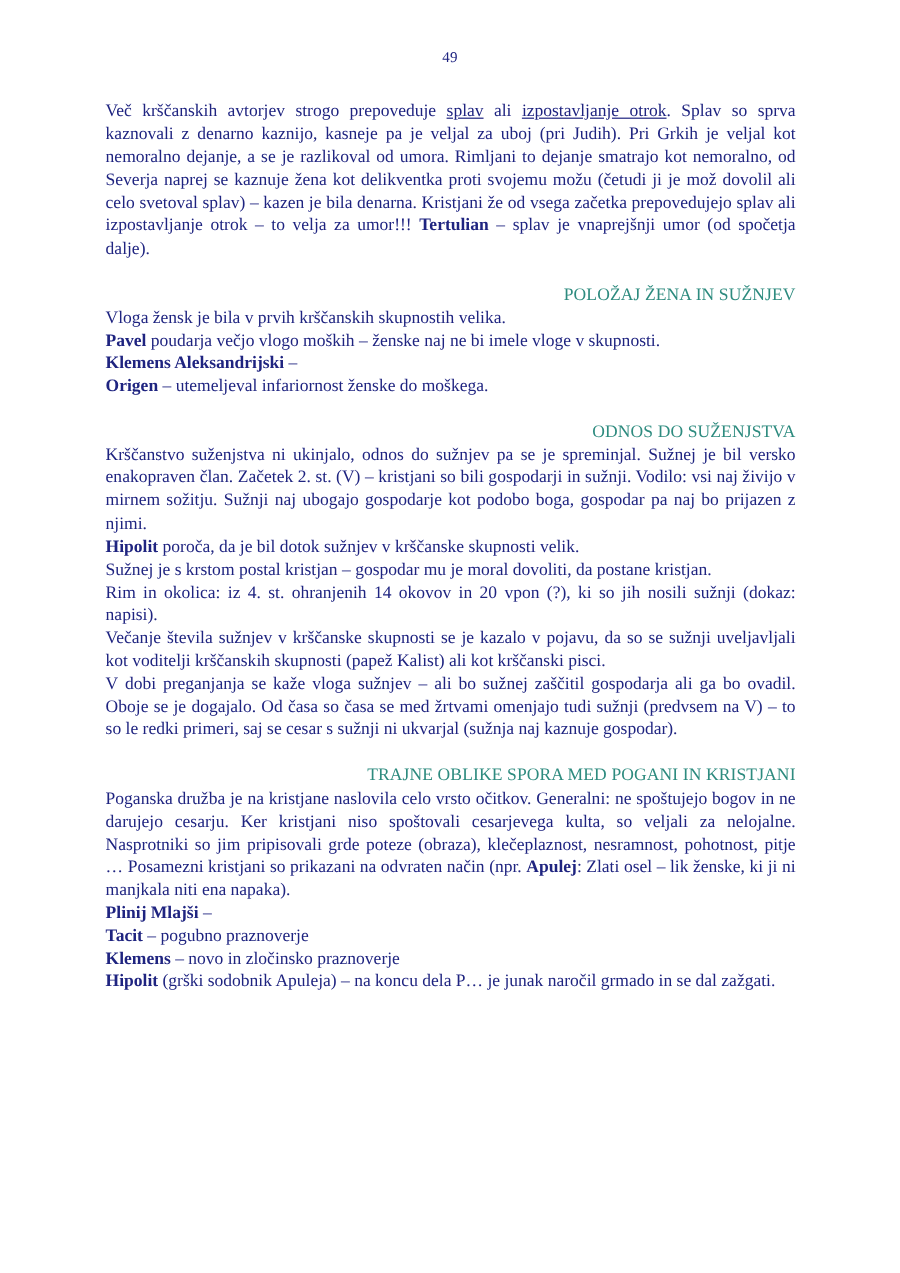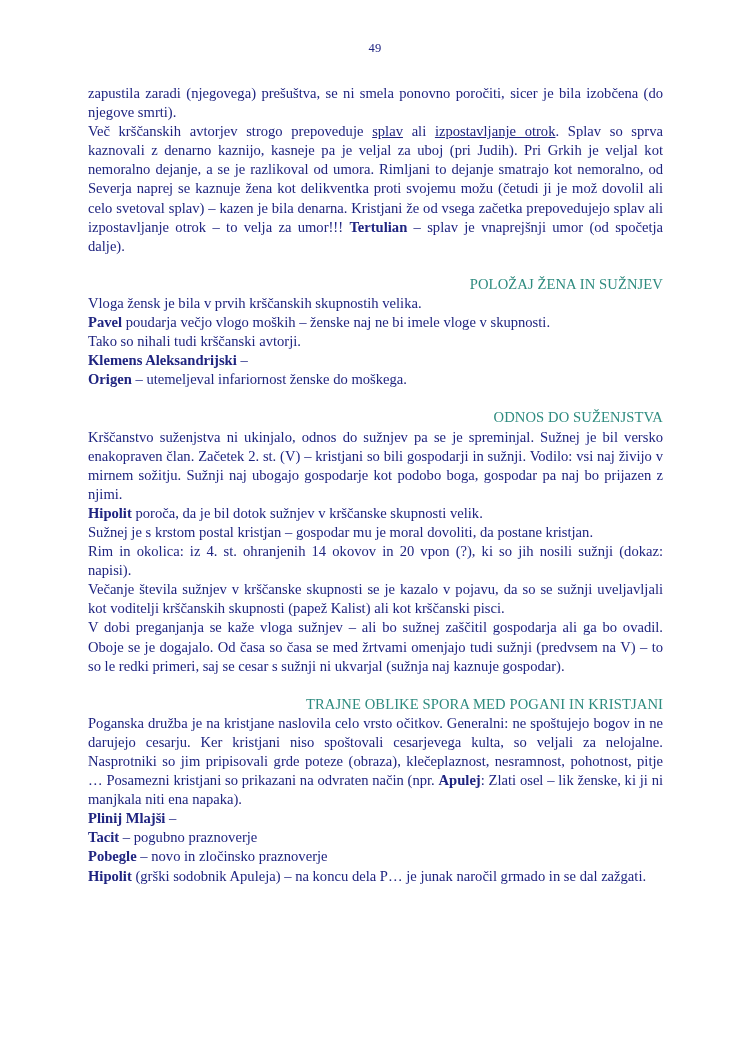--- a/index.html
+++ b/index.html
@@ -64,33 +64,31 @@
 </style>
 </head>
 <body>
 
 <div class="page">
 
   <div class="page-number">49</div>
 
   <div class="content">
 
-    <p class="para">zapustila zaradi (njegovega) prešuštva, se ni smela ponovno poročiti, sicer je bila izobčena (do njegove smrti).</p>
 
     <p class="para">Več krščanskih avtorjev strogo prepoveduje <u>splav</u> ali <u>izpostavljanje otrok</u>. Splav so sprva kaznovali z denarno kaznijo, kasneje pa je veljal za uboj (pri Judih). Pri Grkih je veljal kot nemoralno dejanje, a se je razlikoval od umora. Rimljani to dejanje smatrajo kot nemoralno, od Severja naprej se kaznuje žena kot delikventka proti svojemu možu (četudi ji je mož dovolil ali celo svetoval splav) – kazen je bila denarna. Kristjani že od vsega začetka prepovedujejo splav ali izpostavljanje otrok – to velja za umor!!! <b>Tertulian</b> – splav je vnaprejšnji umor (od spočetja dalje).</p>
 
     <div class="gap"></div>
 
     <h2 class="section-heading">POLOŽAJ ŽENA IN SUŽNJEV</h2>
 
     <p class="para nojust">Vloga žensk je bila v prvih krščanskih skupnostih velika.</p>
 
     <p class="para nojust"><b>Pavel</b> poudarja večjo vlogo moških – ženske naj ne bi imele vloge v skupnosti.</p>
 
-    <p class="para nojust">Tako so nihali tudi krščanski avtorji.</p>
 
     <p class="para nojust"><b>Klemens Aleksandrijski</b> –</p>
 
     <p class="para nojust"><b>Origen</b> – utemeljeval infariornost ženske do moškega.</p>
 
 
     <div class="gap"></div>
 
     <h2 class="section-heading">ODNOS DO SUŽENJSTVA</h2>
 
@@ -111,18 +109,18 @@
     <div class="gap"></div>
 
     <h2 class="section-heading">TRAJNE OBLIKE SPORA MED POGANI IN KRISTJANI</h2>
 
     <p class="para">Poganska družba je na kristjane naslovila celo vrsto očitkov. Generalni: ne spoštujejo bogov in ne darujejo cesarju. Ker kristjani niso spoštovali cesarjevega kulta, so veljali za nelojalne. Nasprotniki so jim pripisovali grde poteze (obraza), klečeplaznost, nesramnost, pohotnost, pitje … Posamezni kristjani so prikazani na odvraten način (npr. <b>Apulej</b>: Zlati osel – lik ženske, ki ji ni manjkala niti ena napaka).</p>
 
     <p class="para nojust"><b>Plinij Mlajši</b> –</p>
 
     <p class="para nojust"><b>Tacit</b> – pogubno praznoverje</p>
 
-    <p class="para nojust"><b>Pobegle</b> – novo in zločinsko praznoverje</p>
+    <p class="para nojust"><b>Klemens</b> – novo in zločinsko praznoverje</p>
 
     <p class="para"><b>Hipolit</b> (grški sodobnik Apuleja) – na koncu dela P… je junak naročil grmado in se dal zažgati.</p>
 
   </div>
 </div>
 
 </body></html>

